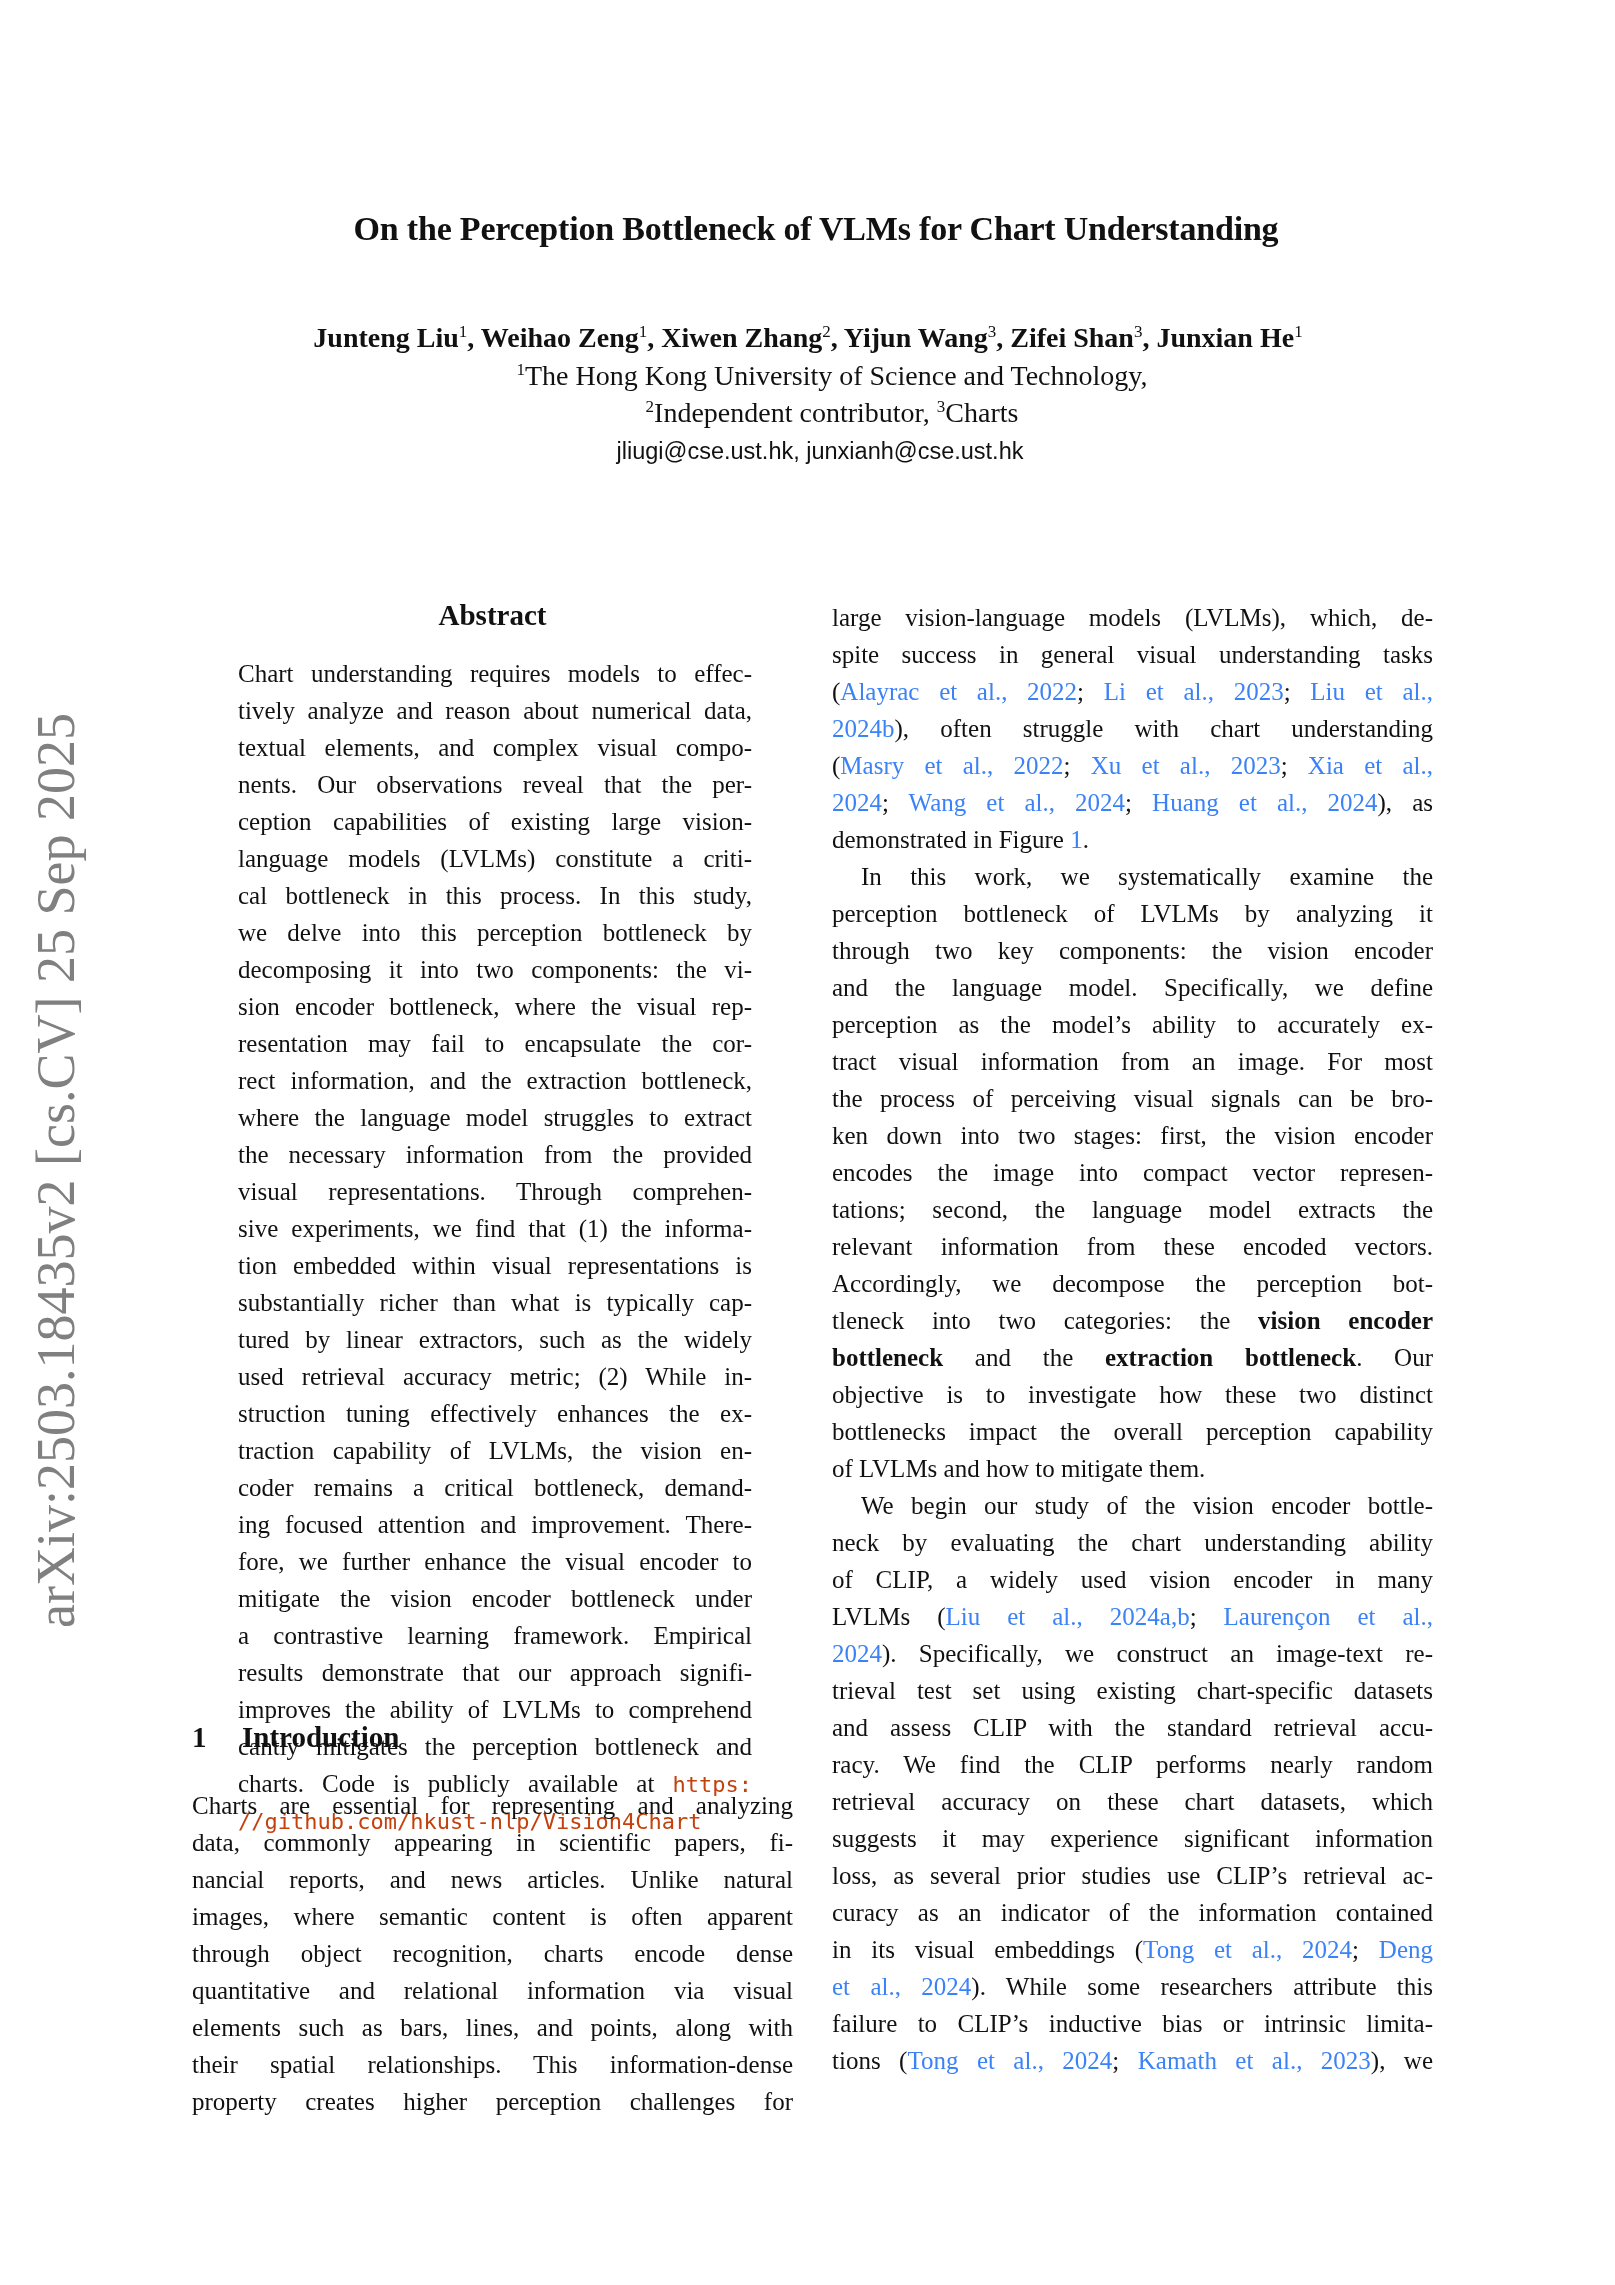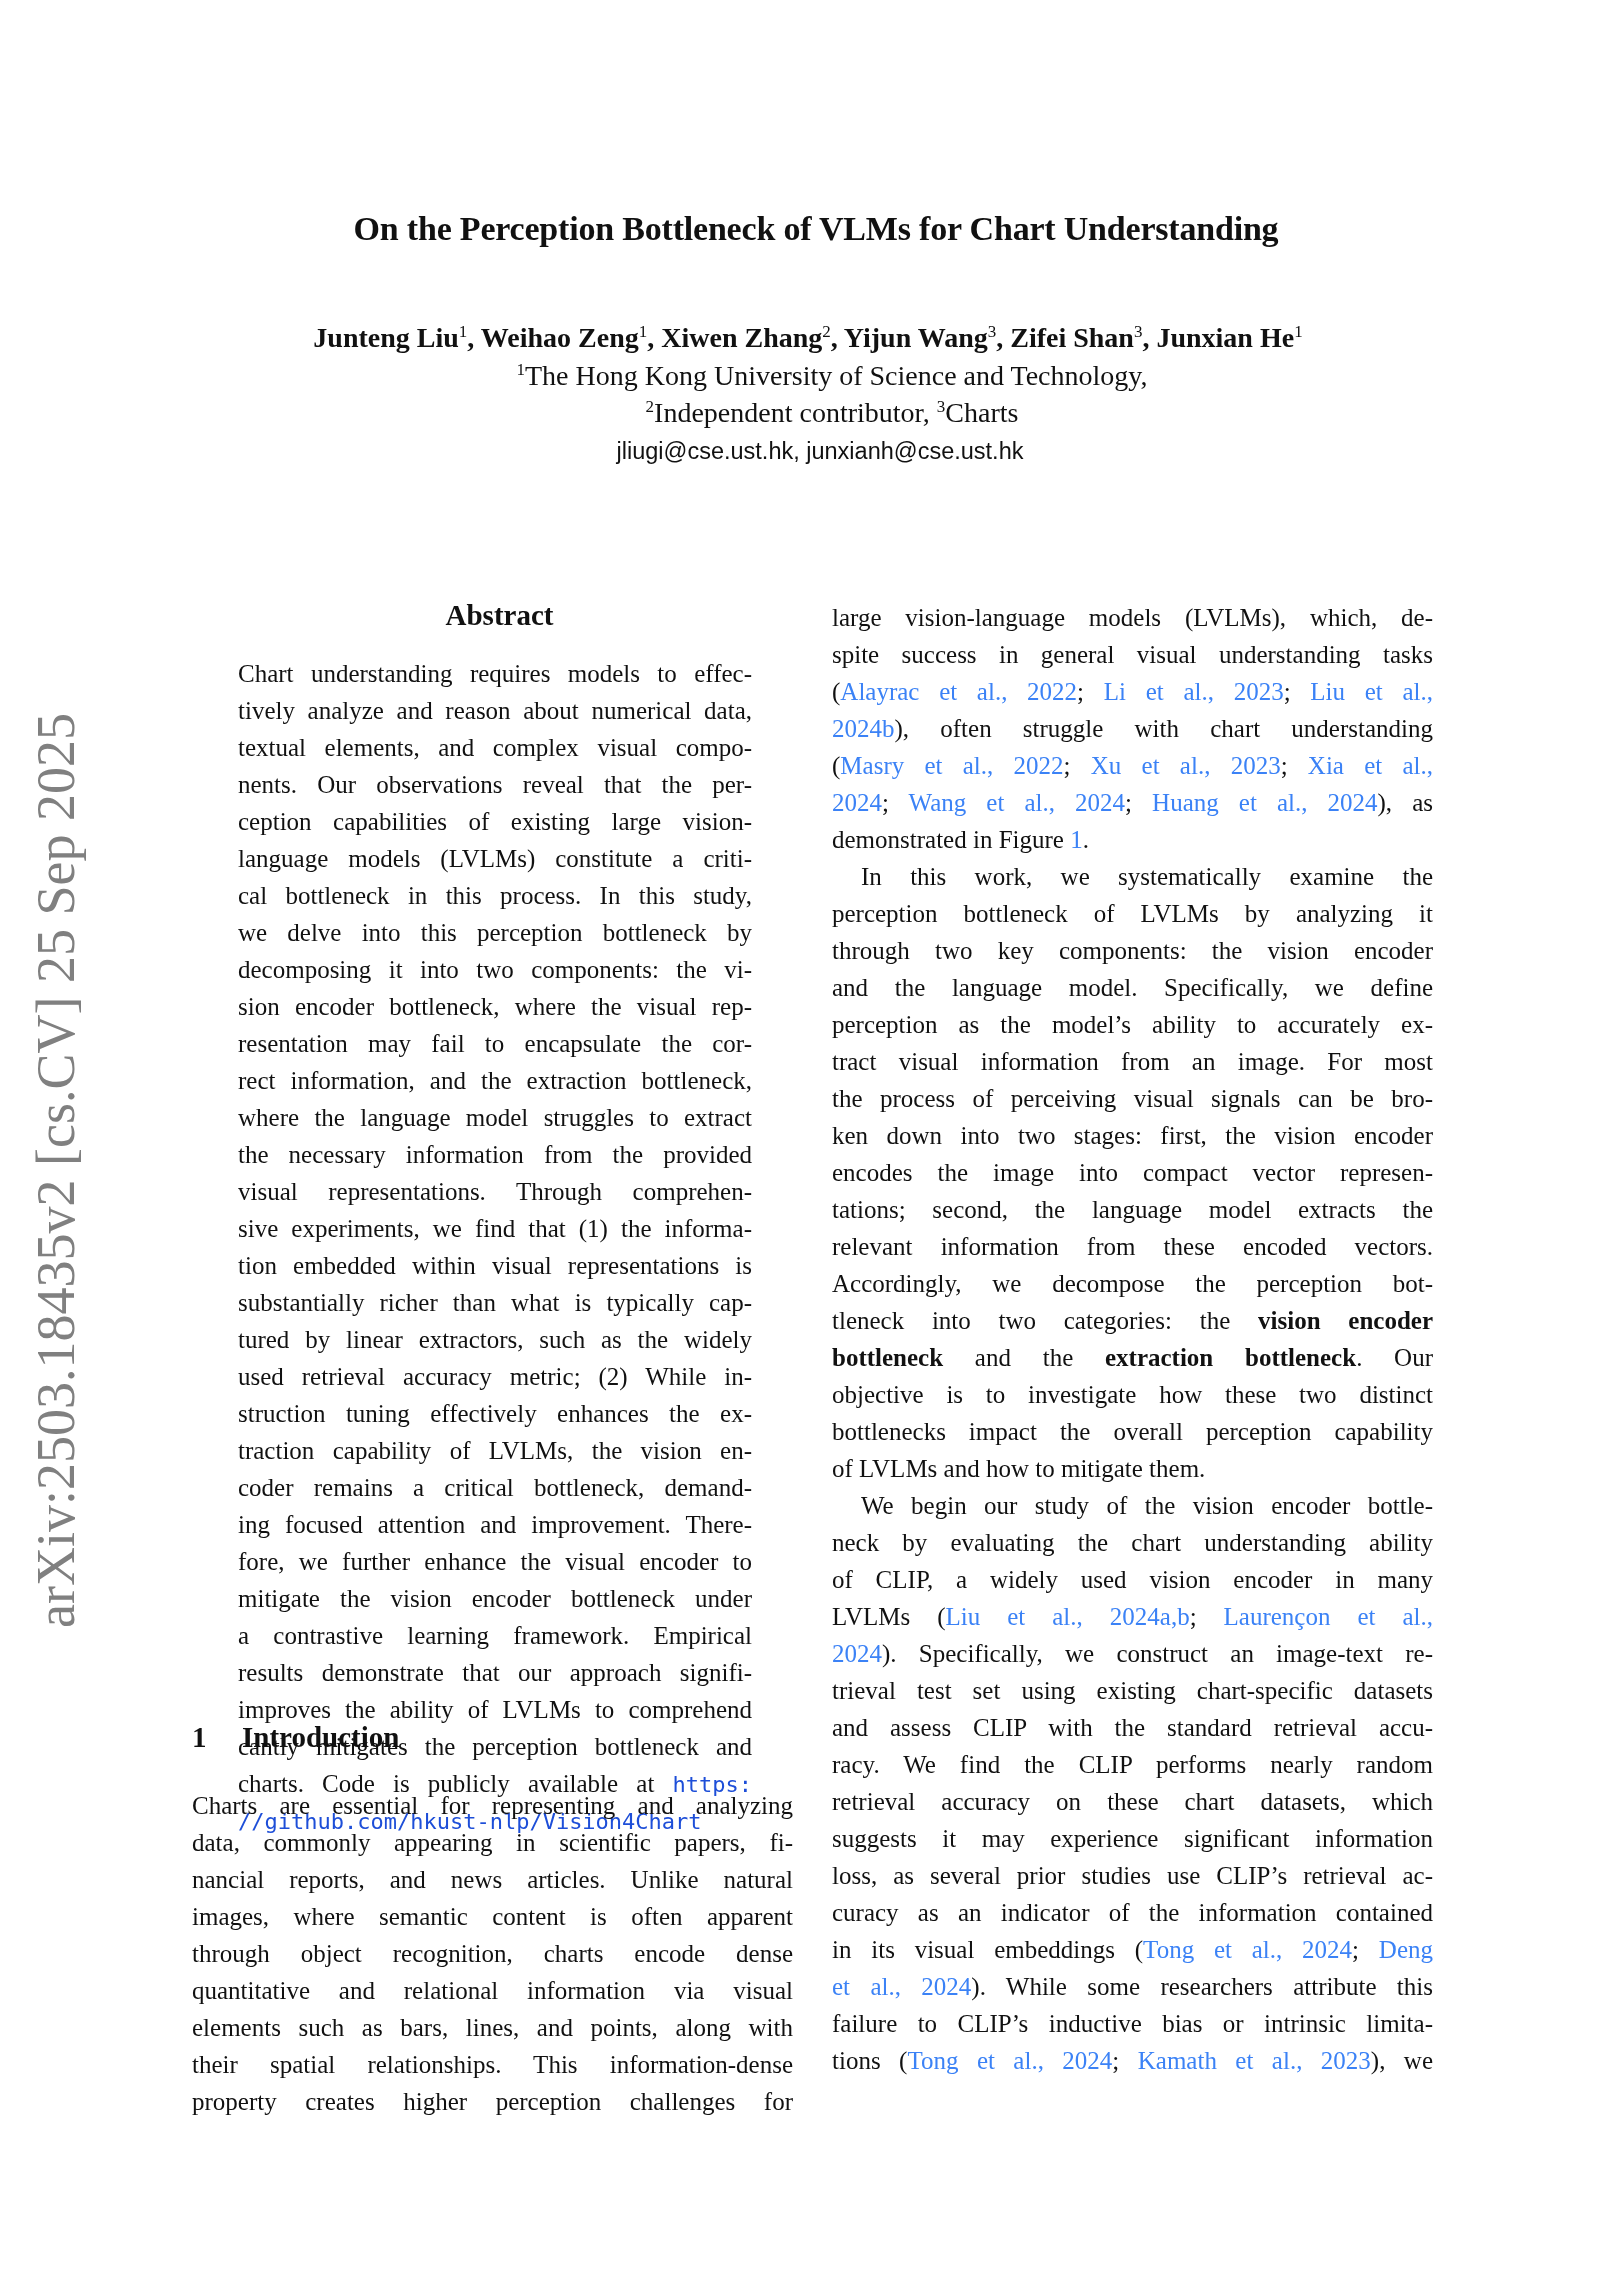--- a/index.html
+++ b/index.html
@@ -17,26 +17,26 @@
             font-family: Liberation Sans, sans-serif; font-size: 23.5px; }
   .arxiv { position: absolute; left: 25px; top: 1628px; transform-origin: left top;
            transform: rotate(-90deg); white-space: nowrap; color: #808080;
            font-size: 54px; font-family: "Liberation Serif", serif; letter-spacing: 0px; }
   .col { position: absolute; font-size: 25px; line-height: 37px; }
   .col .ln { display: block; white-space: nowrap; text-align: justify; text-align-last: justify; height: 37px; }
   .col .ln.last { text-align-last: left; }
   .col-left { left: 238px; width: 514px; top: 655px; }
   .col-intro { left: 192px; width: 601px; top: 1787px; }
   .col-right { left: 832px; width: 601px; top: 599px; }
-  .abstract-heading { position: absolute; top: 599px; left: 199px; width: 601px; text-align: center;
+  .abstract-heading { position: absolute; top: 599px; left: 192px; width: 601px; text-align: center;
                       font-weight: bold; font-size: 29px; }
   .section-heading { position: absolute; top: 1721px; left: 192px; font-weight: bold; font-size: 29px; }
   .section-heading .num { display: inline-block; width: 50px; }
   .cite { color: #3b82f6; }
-  .mono { font-family: "DejaVu Sans Mono", "Liberation Mono", monospace; font-size: 22px; color: #1d4ed8; }
+  .mono { font-family: "DejaVu Sans Mono", "Liberation Mono", monospace; font-size: 22px; color: #c2410c; }
   b { font-weight: bold; }
   .indent { padding-left: 29px; }
 </style>
 </head>
 <body>
 
 <div class="arxiv">arXiv:2503.18435v2  [cs.CV]  25 Sep 2025</div>
 
 <div class="title">On the Perception Bottleneck of VLMs for Chart Understanding</div>
 

